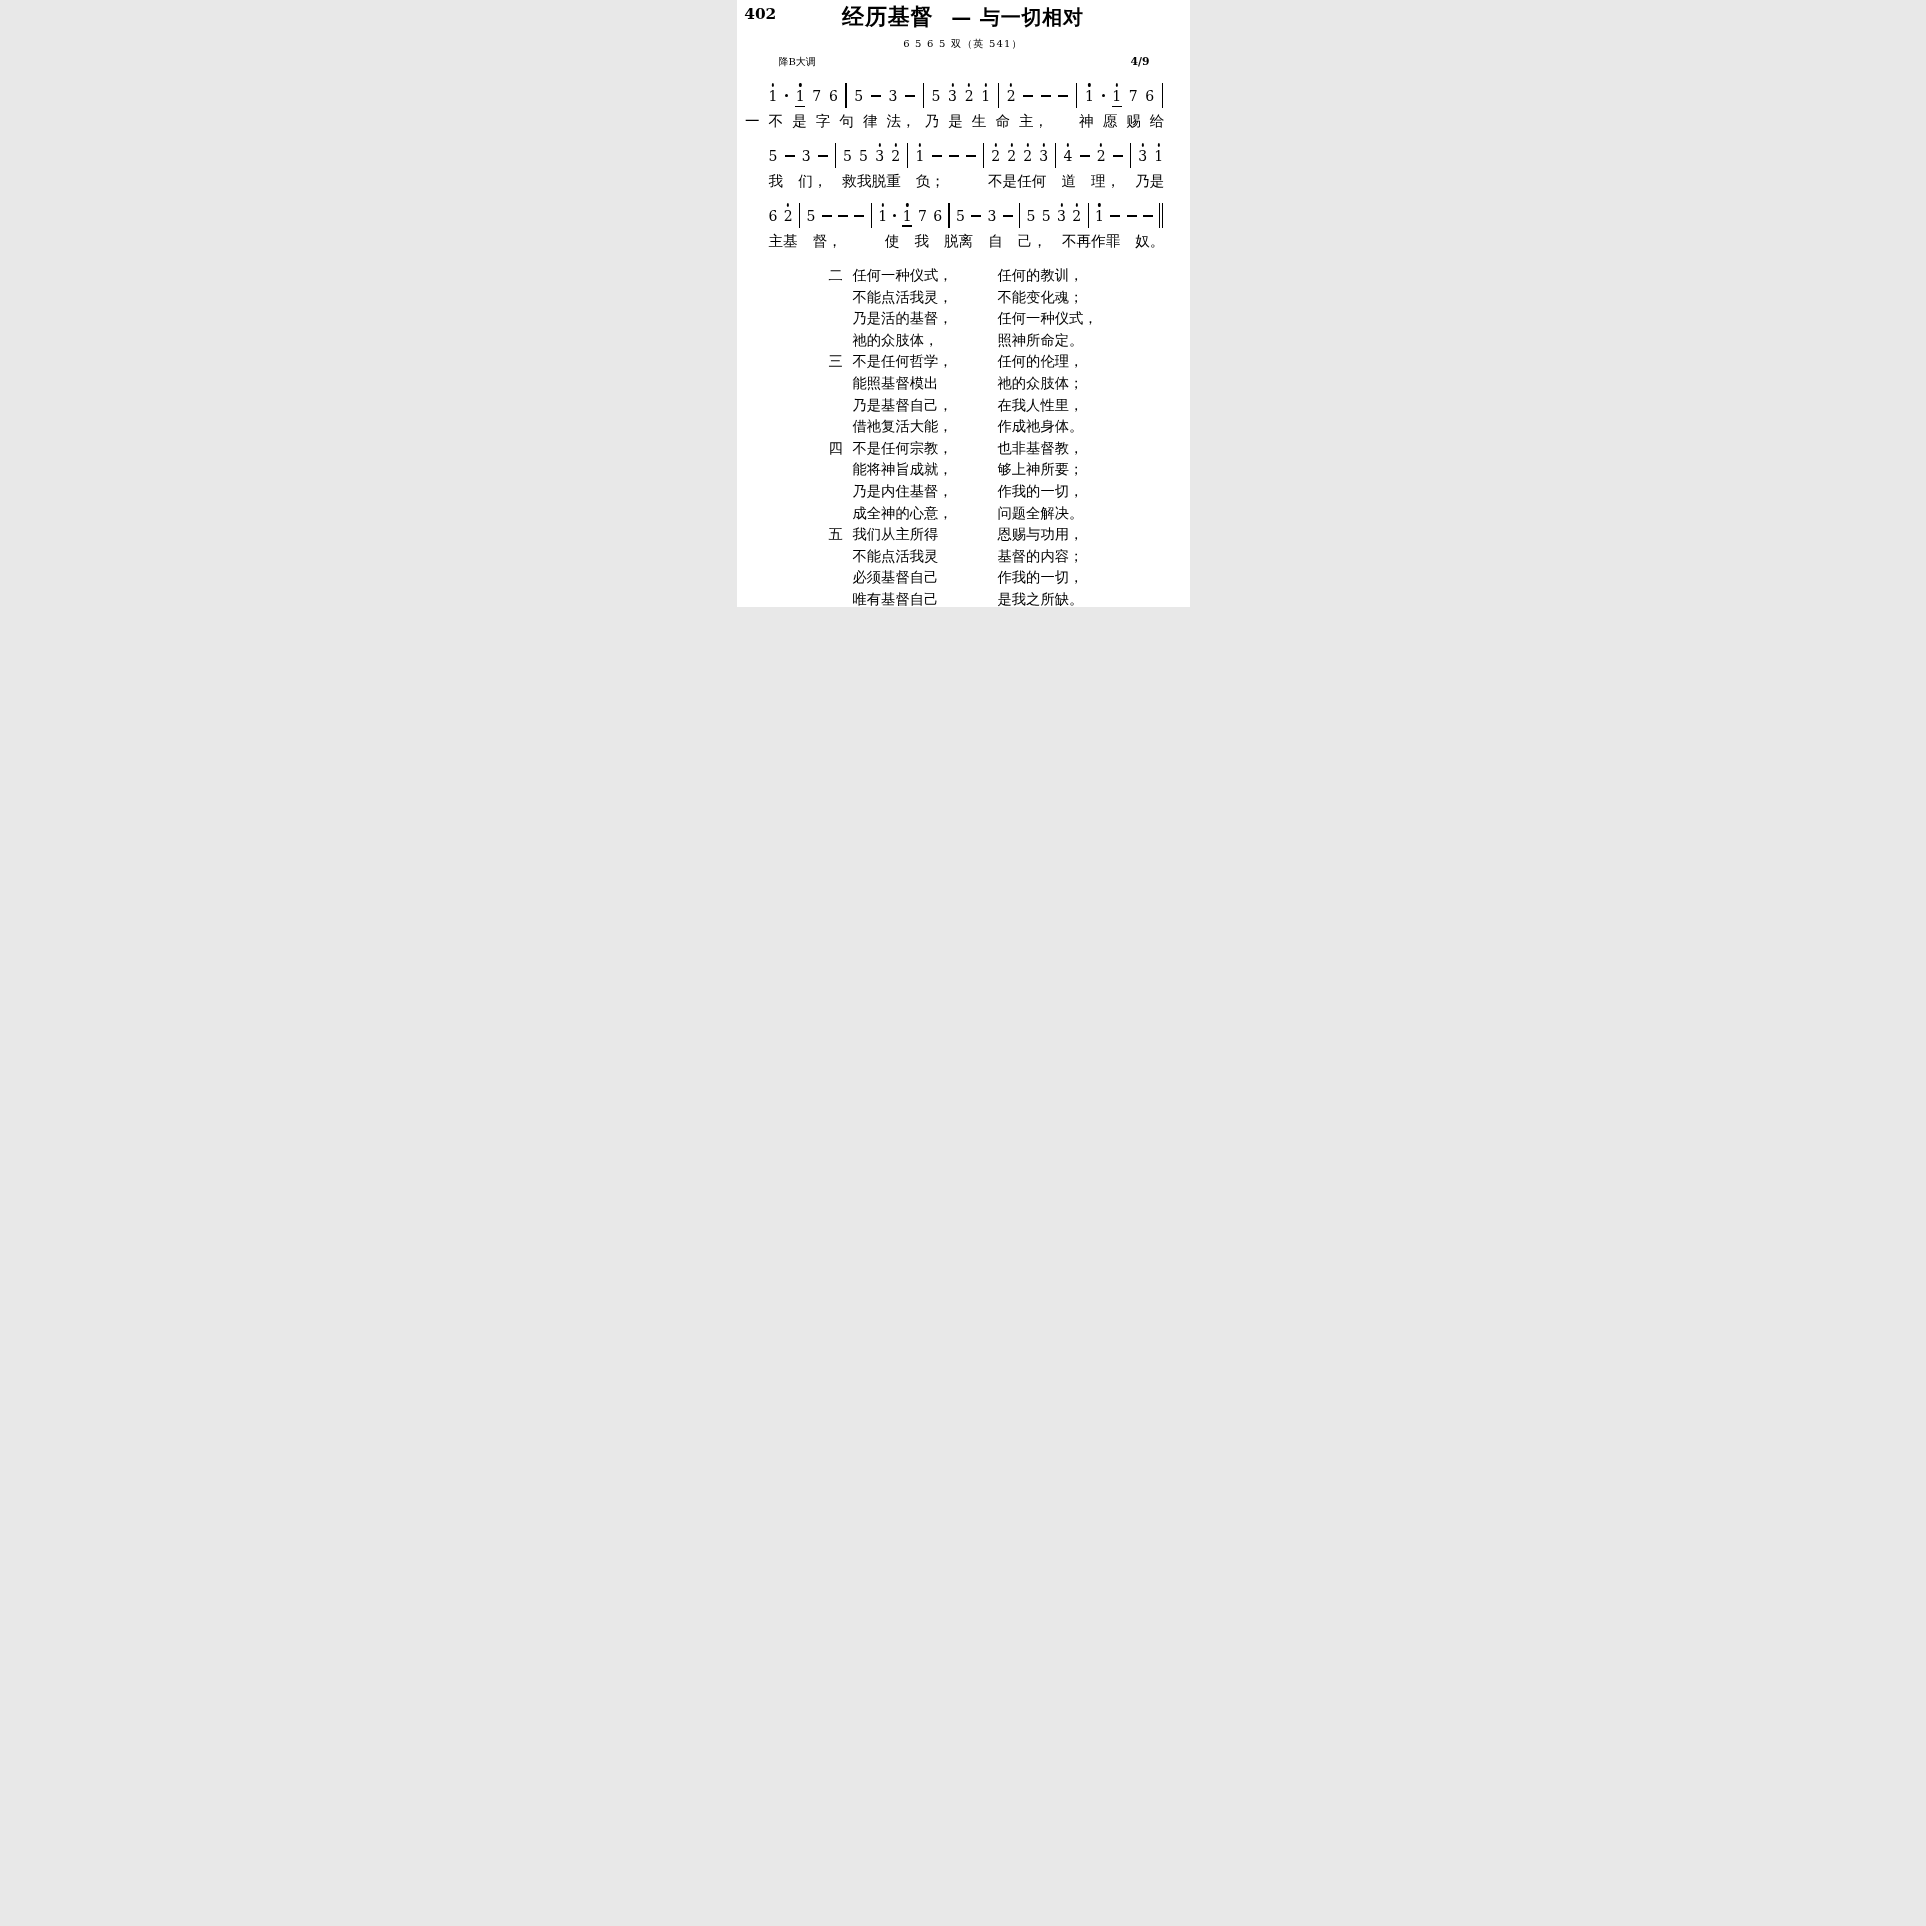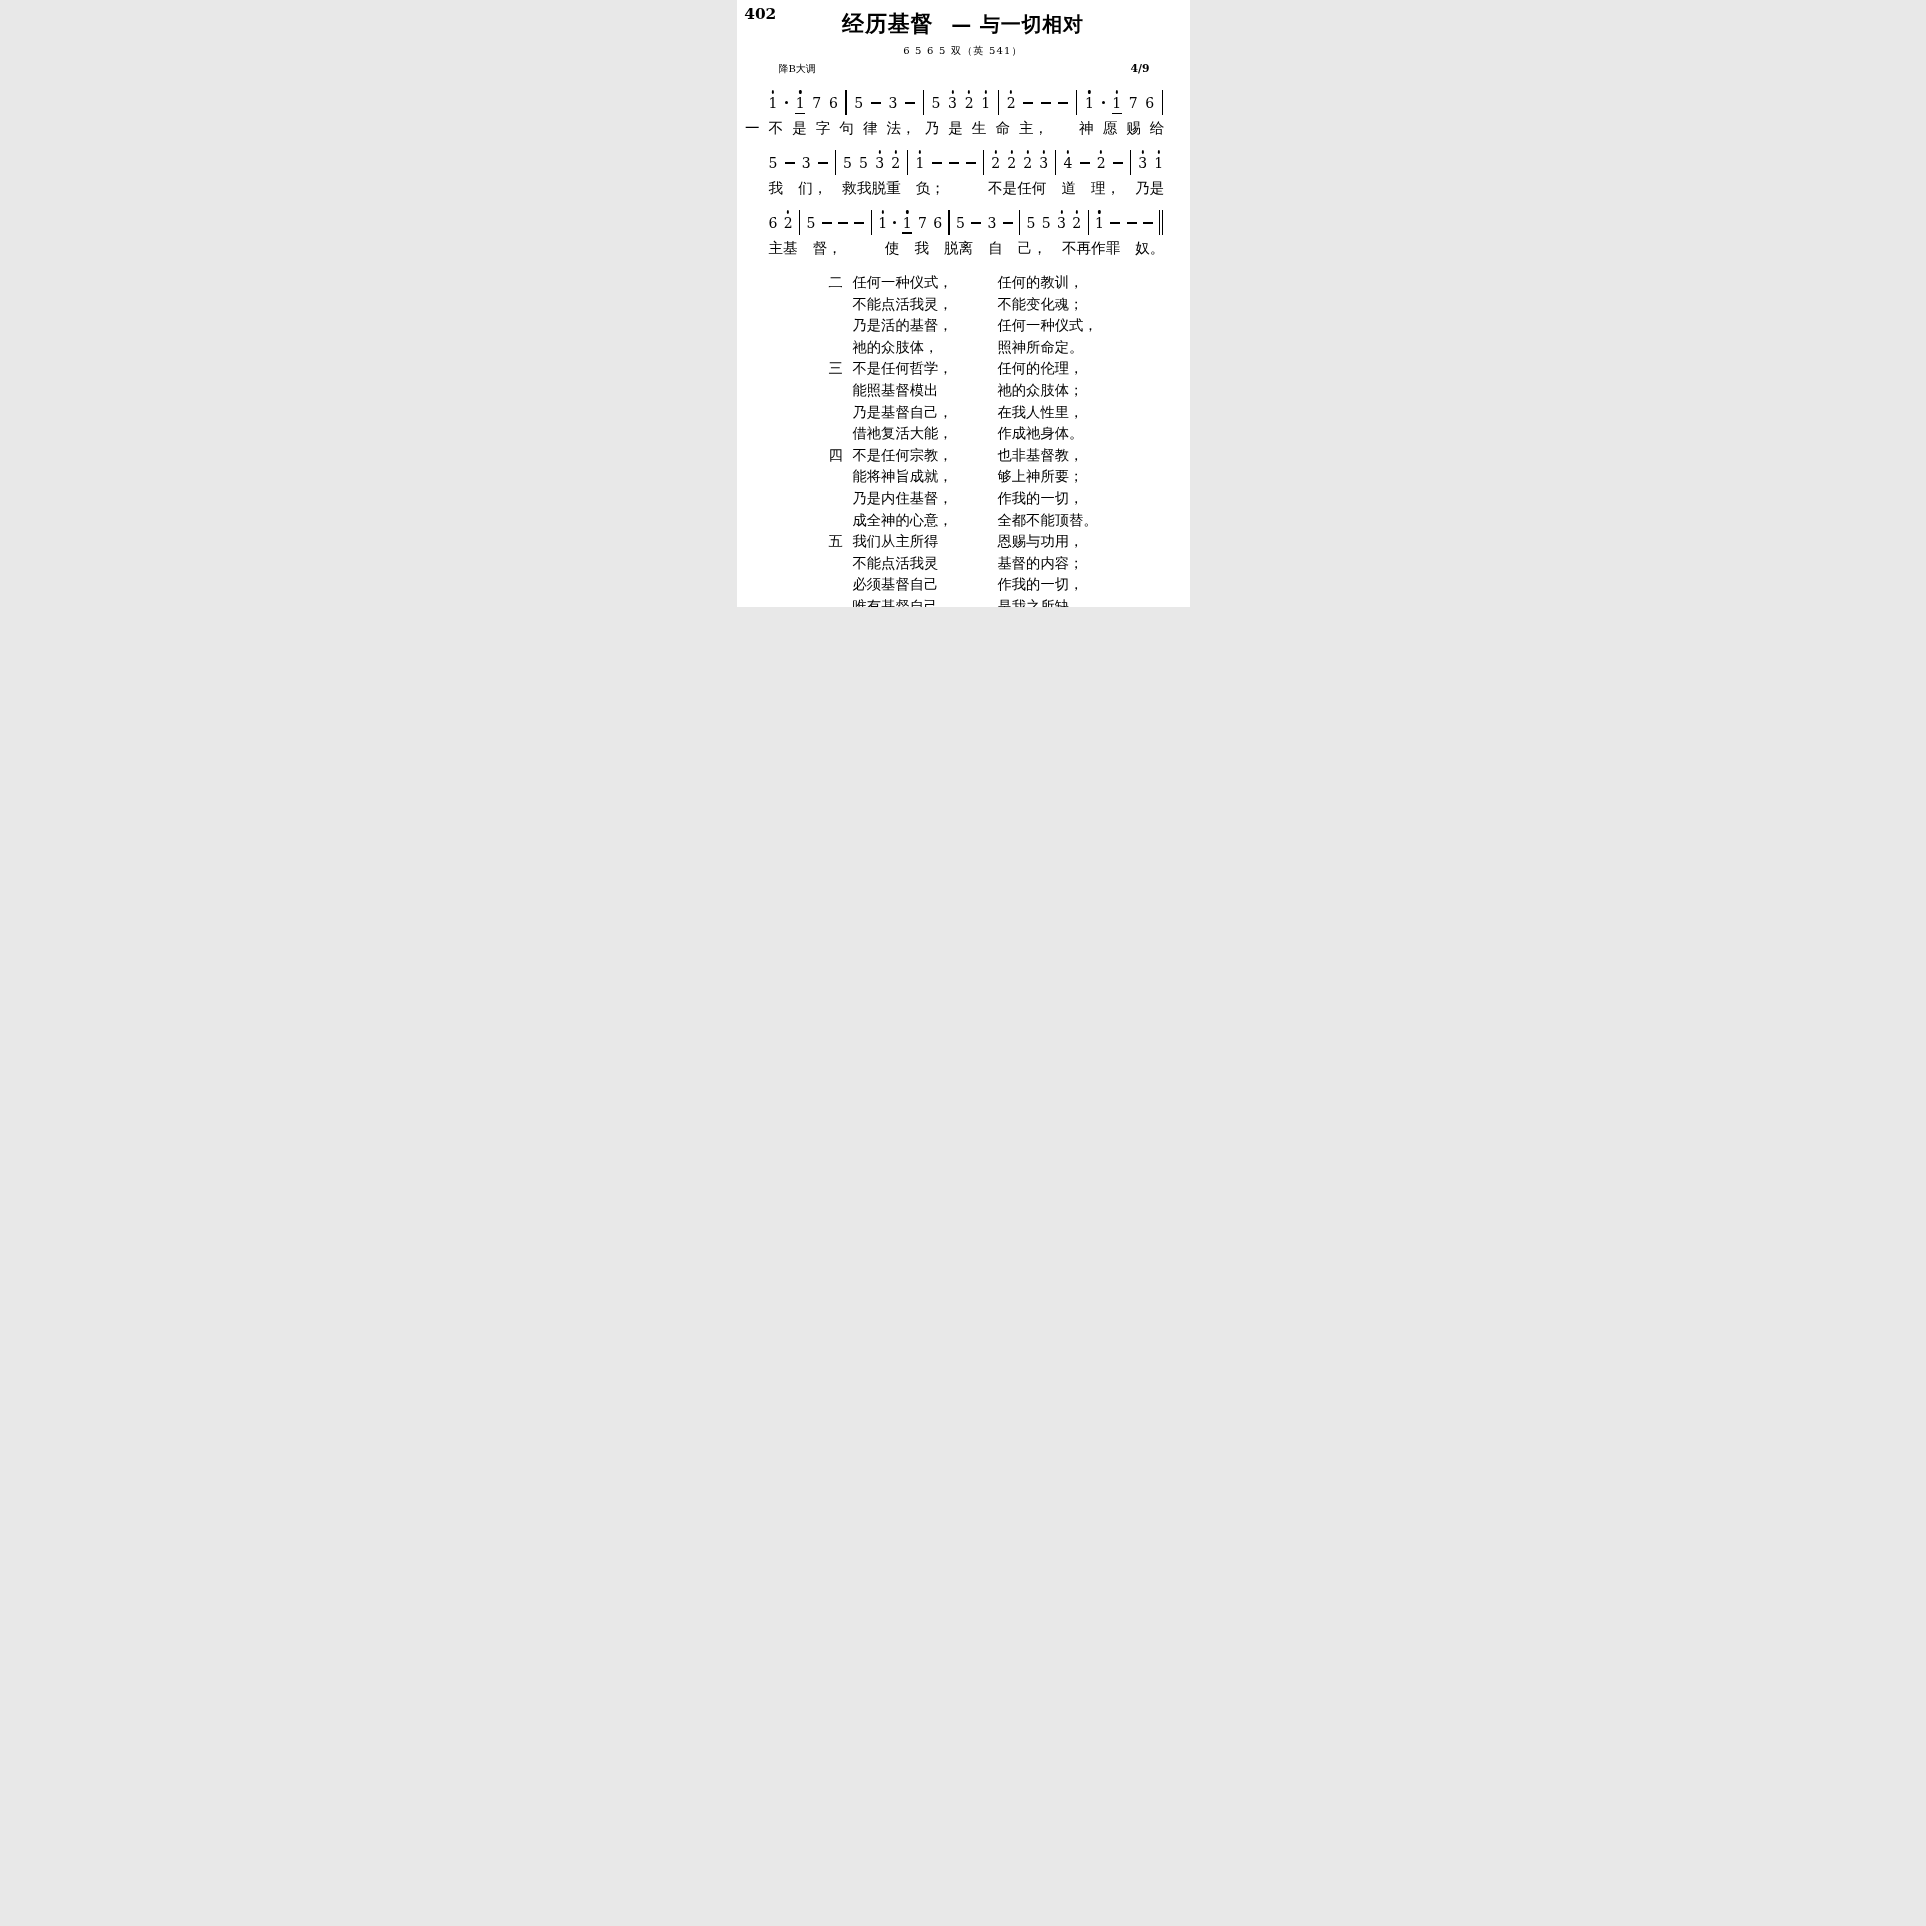--- a/index.html
+++ b/index.html
@@ -1,19 +1,19 @@
 <!DOCTYPE html>
 <html style="font-size:6.2px"><head>
 <meta charset="utf-8">
 <style>
   html,body{margin:0;padding:0;background:#e8e8e8;}
   .page{
     width:453px;height:607px;background:#ffffff;color:#000;
     position:relative;margin:0 auto;overflow:hidden;box-sizing:border-box;
-    padding-top:7px;
+    padding-top:0;
     font-family:"DejaVu Serif","Liberation Serif",serif;
   }
   .hymn-number{position:absolute;left:7.7px;top:4.6px;font-size:15.4px;font-weight:bold;}
   .title-row{text-align:center;margin-top:2.3px;font-weight:bold;white-space:nowrap;}
   .title-main{font-size:22px;letter-spacing:0.8px;}
   .title-suffix{font-size:20px;margin-left:18px;letter-spacing:0.8px;}
   .meter{text-align:center;font-size:10px;margin-top:4.6px;letter-spacing:1.2px;}
   .key-row{display:flex;justify-content:space-between;align-items:baseline;margin:3.9px 40px 0 42px;}
   .key-sig{font-size:10px;}
   .time-sig{font-size:10.8px;font-weight:bold;}
@@ -251,21 +251,21 @@
         <div class="st-right">够上神所要；</div>
       </div>
       <div class="stanza-row">
         <div class="st-num"></div>
         <div class="st-left">乃是内住基督，</div>
         <div class="st-right">作我的一切，</div>
       </div>
       <div class="stanza-row">
         <div class="st-num"></div>
         <div class="st-left">成全神的心意，</div>
-        <div class="st-right">全都不能顶替。</div>
+        <div class="st-right">问题全解决。</div>
       </div>
       <div class="stanza-row">
         <div class="st-num">五</div>
         <div class="st-left">我们从主所得</div>
         <div class="st-right">恩赐与功用，</div>
       </div>
       <div class="stanza-row">
         <div class="st-num"></div>
         <div class="st-left">不能点活我灵</div>
         <div class="st-right">基督的内容；</div>

